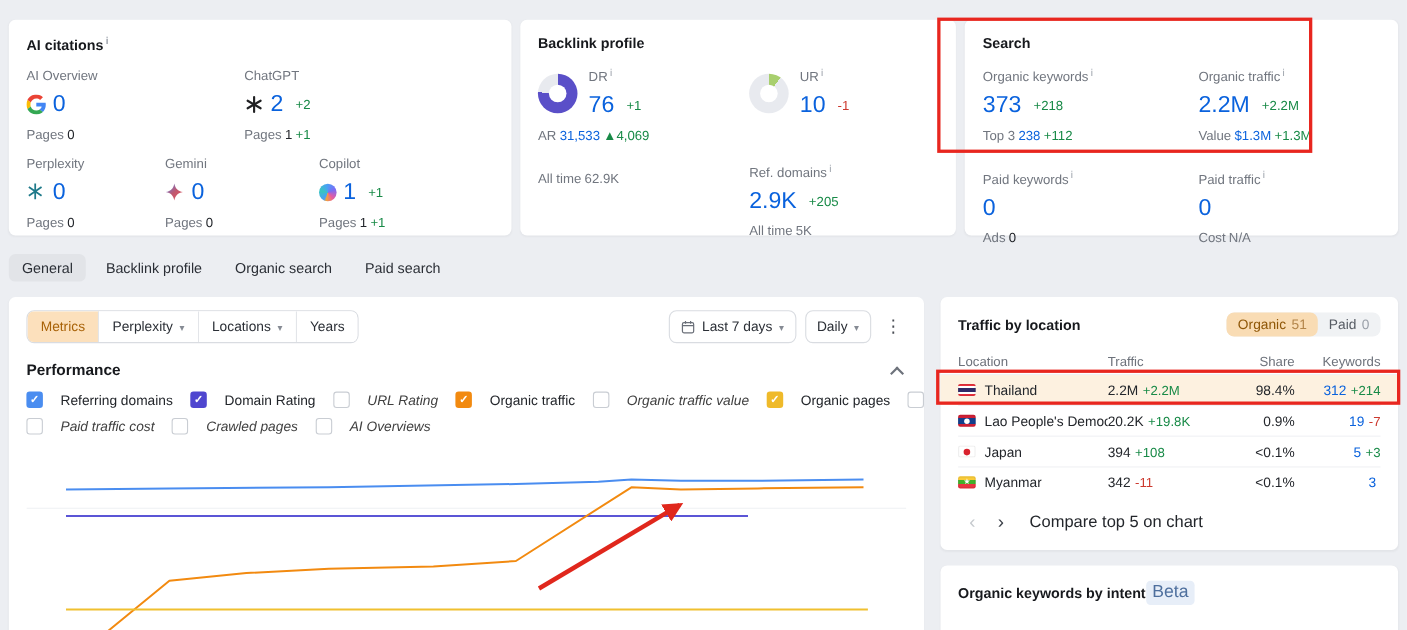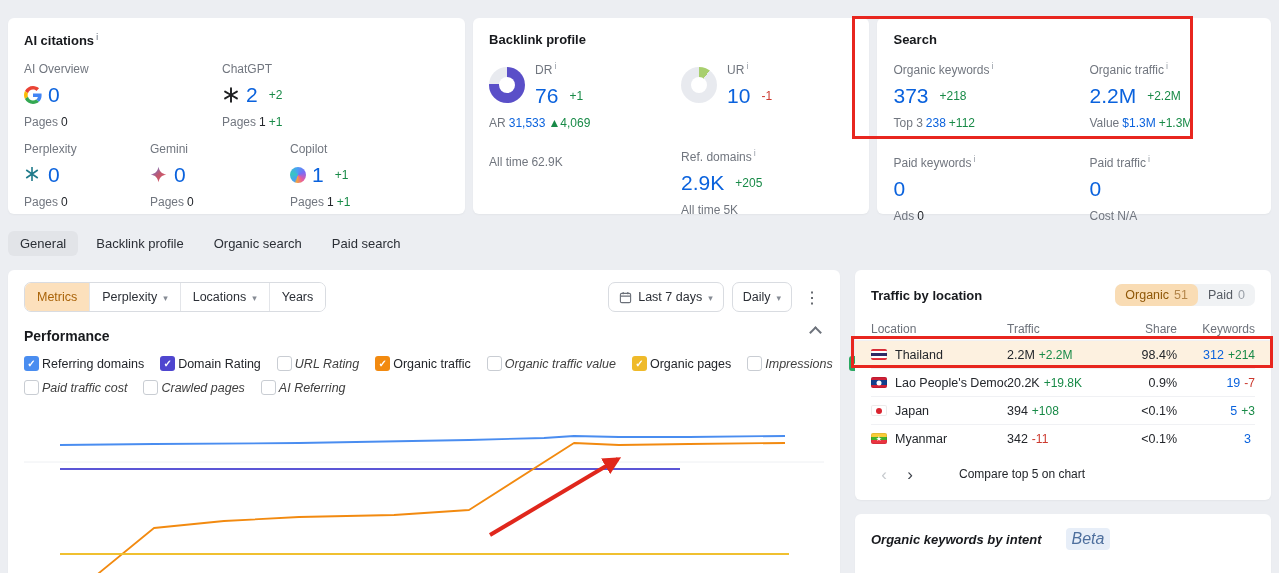--- a/index.html
+++ b/index.html
@@ -71,27 +71,27 @@
   .seg-btn { border:0; background:#fff; padding:0 12px; font-family:inherit; font-size:12.5px; color:#2b2f36; display:flex; align-items:center; gap:6px; border-right:1px solid #e3e5e9; cursor:pointer; }
   .seg-btn:last-child { border-right:0; }
   .seg-btn.hl { background:#fce0bc; color:#a96309; }
   .car { display:inline-block; }
   .car::after { content:"▾"; font-size:9px; color:#868b94; }
   .tb-right { display:flex; align-items:center; gap:8px; }
   .tb-btn { height:30px; border:1px solid #d9dce1; border-radius:7px; background:#fff; padding:0 10px; font-family:inherit; font-size:12.5px; color:#2b2f36; display:flex; align-items:center; gap:6px; cursor:pointer; }
   .kebab { border:0; background:transparent; width:24px; height:30px; cursor:pointer; }
   .kebab::after { content:"⋮"; font-size:16px; color:#4a4e55; }
 
-  .perf-head { display:flex; justify-content:space-between; align-items:flex-start; margin-top:16px; }
+  .perf-head { display:flex; justify-content:space-between; align-items:flex-end; margin-top:16px; }
   .perf-title { font-size:14px; font-weight:700; color:#17191d; }
   .chev-up { width:9px; height:9px; border-left:2px solid #6d727b; border-top:2px solid #6d727b; transform:rotate(45deg); margin-right:4px; cursor:pointer; }
 
   .metric-row { display:flex; flex-wrap:nowrap; gap:16px; margin-top:12px; align-items:center; }
   .metric-row.second { margin-top:9px; }
-  .metric { display:flex; align-items:center; gap:3px; font-size:12.5px; color:#23262b; cursor:pointer; white-space:nowrap; }
+  .metric { display:flex; align-items:center; gap:16px; font-size:12.5px; color:#23262b; cursor:pointer; white-space:nowrap; }
   .metric.unchecked { color:#404040;font-style:italic; }
   .box { width:15px; height:15px; border-radius:3px; border:1px solid #c9cdd3; background:#fff; flex:none; }
   .box.on { border:0; }
   .box.on::after { content:"✓"; color:#fff; font-size:10px; font-weight:700; display:block; text-align:center; line-height:15px; }
 
   .chart-wrap { margin-top:10px; position:relative; height:175px; }
   .chart-wrap svg { width:800px; height:175px; display:block; }
 
   
   .loc-card { padding:14px 16px 10px; }
@@ -122,24 +122,24 @@
   .flag-jp { background:#fff; }
   .flag-jp::after { content:""; position:absolute; left:50%; top:50%; width:6px; height:6px; transform:translate(-50%,-50%); background:#d9232e; border-radius:50%; }
   .flag-mm { background:linear-gradient(180deg,#f9cb38 0 33%,#43b02a 33% 67%,#ea3340 67%); }
   .flag-mm::after { content:"★"; position:absolute; left:50%; top:50%; transform:translate(-50%,-52%); color:#fff; font-size:7px; line-height:1; }
 
   .loc-footer { display:flex; align-items:center; margin-top:6px; height:32px; }
   .pg-btn { width:26px; height:26px; border:0; background:transparent; cursor:pointer; font-size:17px; line-height:1; color:#3e434b; font-family:inherit; }
   .pg-btn.disabled { color:#c6cace; }
   .pg-prev::after { content:"‹"; }
   .pg-next::after { content:"›"; }
-  .loc-footer .cmp { margin-left:36px; font-size:12px; color:#23262b; cursor:pointer; }
+  .loc-footer .cmp { margin-left:13px; font-size:15px; color:#23262b; cursor:pointer; }
 
   .intent-card { padding:14px 16px; height:90px; }
-  .intent-head { display:flex; align-items:center; gap:24px;font-style:italic; }
+  .intent-head { display:flex; align-items:center; gap:0; }
   .badge { background:#e7eef8; color:#4e6f9d; font-size:16px; padding:2px 6px; border-radius:4px; }
 
   
   .hl-box { position:absolute; border:3px solid #e8261f; z-index:50; pointer-events:none; }
   #hl-search { left:852px; top:16px; width:341px; height:123px; }
   #hl-thailand { left:851px; top:336px; width:422px; height:32px; }
 </style>
 </head>
 <body>
 
@@ -405,21 +405,21 @@
       <label class="metric unchecked">
           <span class="box"></span>
           <span>Paid traffic cost</span>
         </label>
       <label class="metric unchecked">
           <span class="box"></span>
           <span>Crawled pages</span>
         </label>
       <label class="metric unchecked">
           <span class="box"></span>
-          <span>AI Referring</span>
+          <span>AI Overviews</span>
         </label>
     </div>
 
     <div class="chart-wrap">
       <svg id="perf-chart" viewBox="0 0 800 175" preserveAspectRatio="none">
         <defs>
           <marker id="arrowhead" viewBox="0 0 10 10" refX="8" refY="5" markerWidth="4.5" markerHeight="4.5" orient="auto-start-reverse">
             <path d="M0 0 L10 5 L0 10 z" fill="#e0271c"></path>
           </marker>
         </defs>

